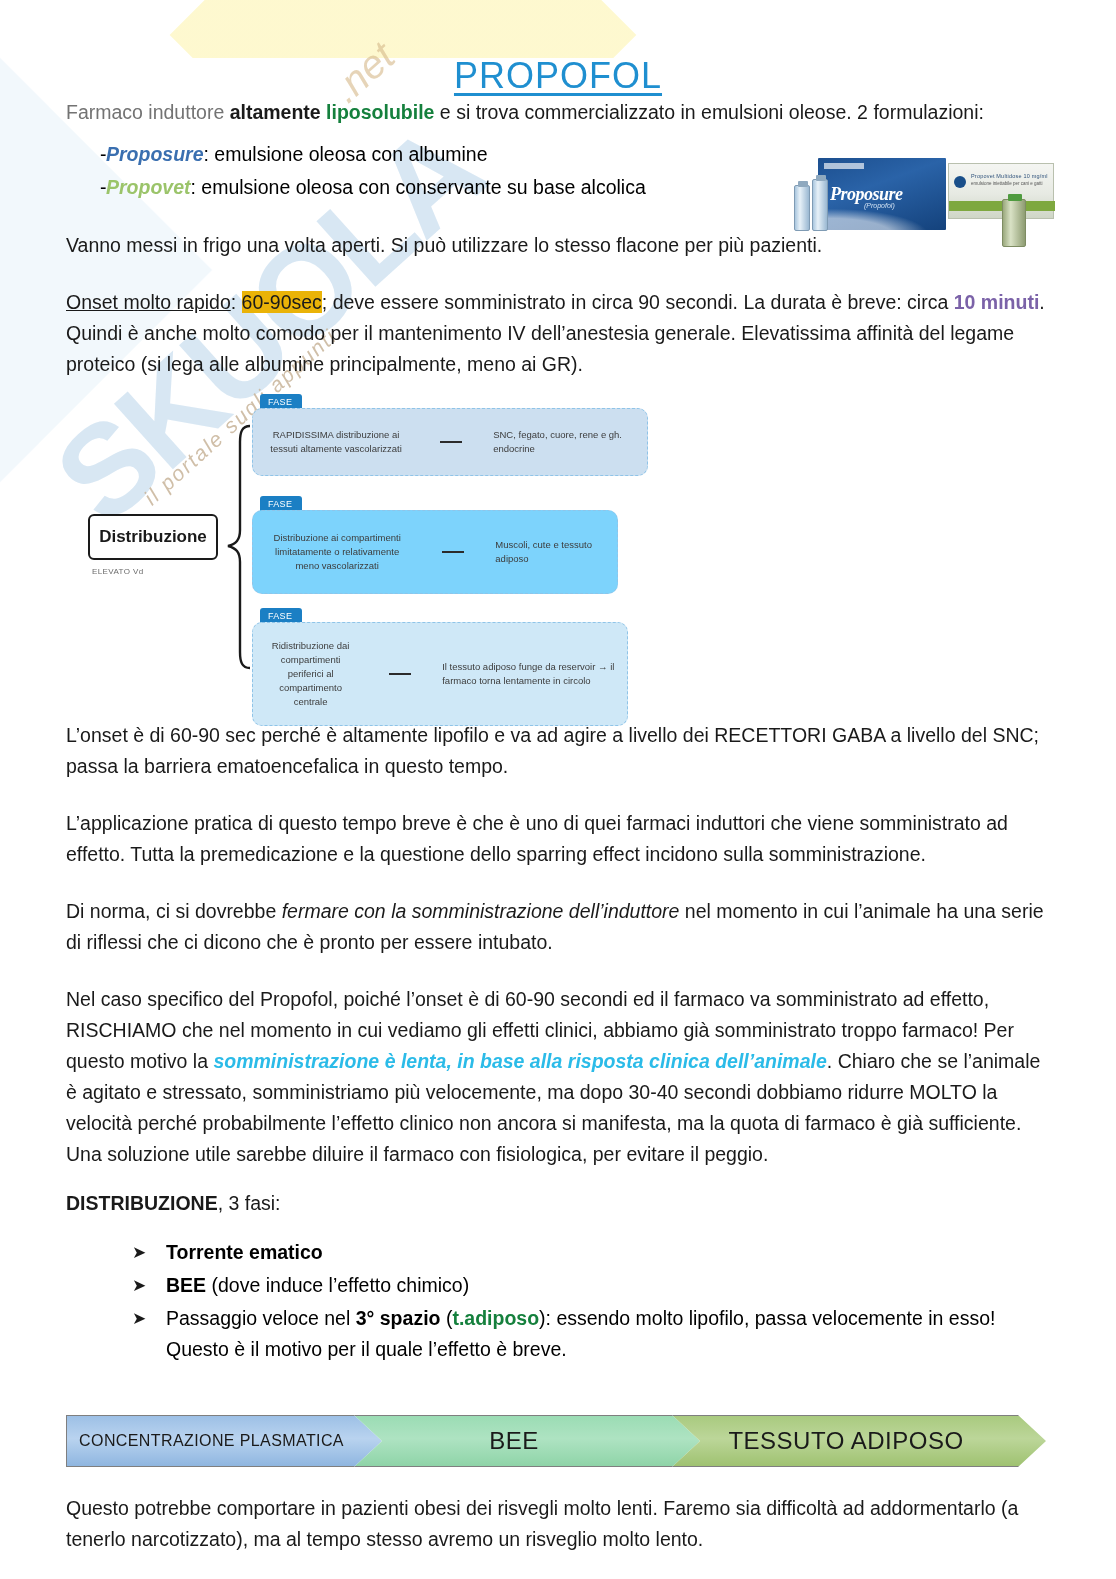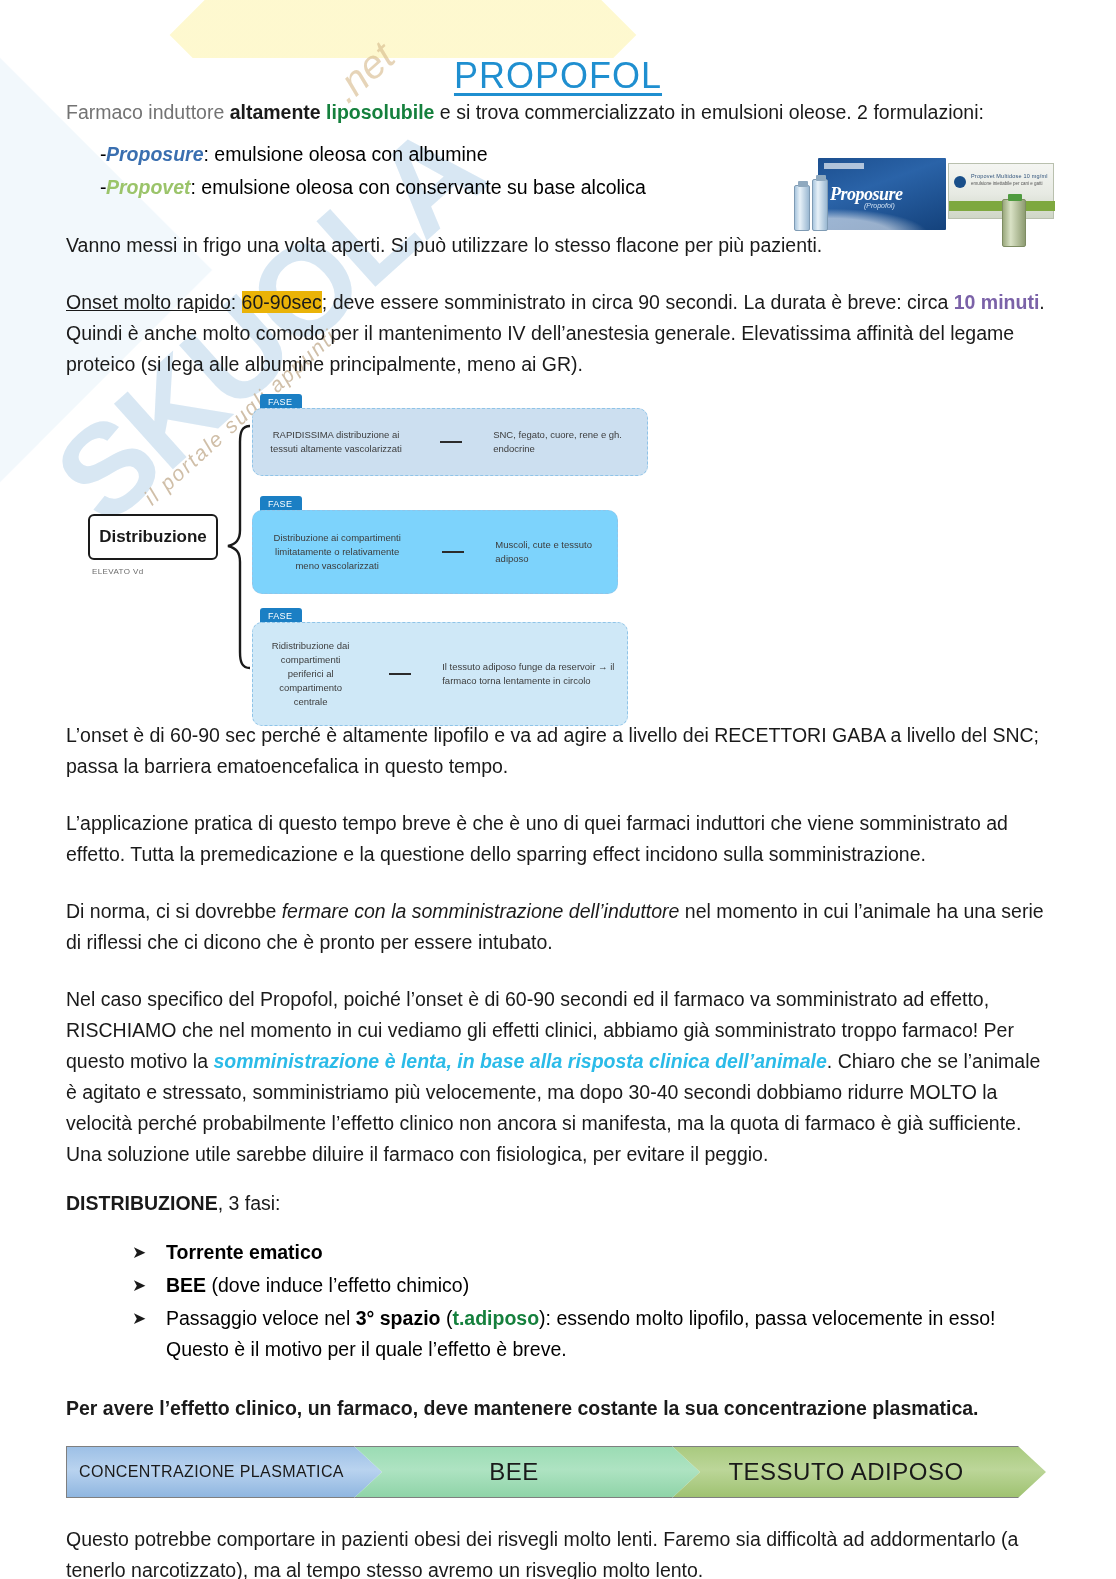--- a/index.html
+++ b/index.html
@@ -432,21 +432,20 @@
       <span class="atxt"><span class="bold">BEE</span><span> (dove induce l’effetto chimico)</span></span>
     </li>
     <li>
       <span class="abul">➤</span>
       <span class="atxt"><span>Passaggio veloce nel </span><span class="bold">3° spazio</span><span> (</span><span class="orange">t.adiposo</span><span>)</span><span>: essendo molto lipofilo, passa velocemente in esso! Questo è il motivo per il quale l’effetto è breve.</span></span>
     </li>
   </ul>
 
   <div class="spacer-md"></div>
 
-  <p class="para bold">Per avere l’effetto clinico, un farmaco, deve mantenere costante la sua concentrazione plasmatica.</p>
 
   <div class="chevron-band">
     <div class="chev chev-1">CONCENTRAZIONE PLASMATICA</div>
     <div class="chev chev-2">BEE</div>
     <div class="chev chev-3">TESSUTO ADIPOSO</div>
   </div>
 
   <div class="spacer-md"></div>
 
   <p class="para">Questo potrebbe comportare in pazienti obesi dei risvegli molto lenti. Faremo sia difficoltà ad addormentarlo (a tenerlo narcotizzato), ma al tempo stesso avremo un risveglio molto lento.</p>

